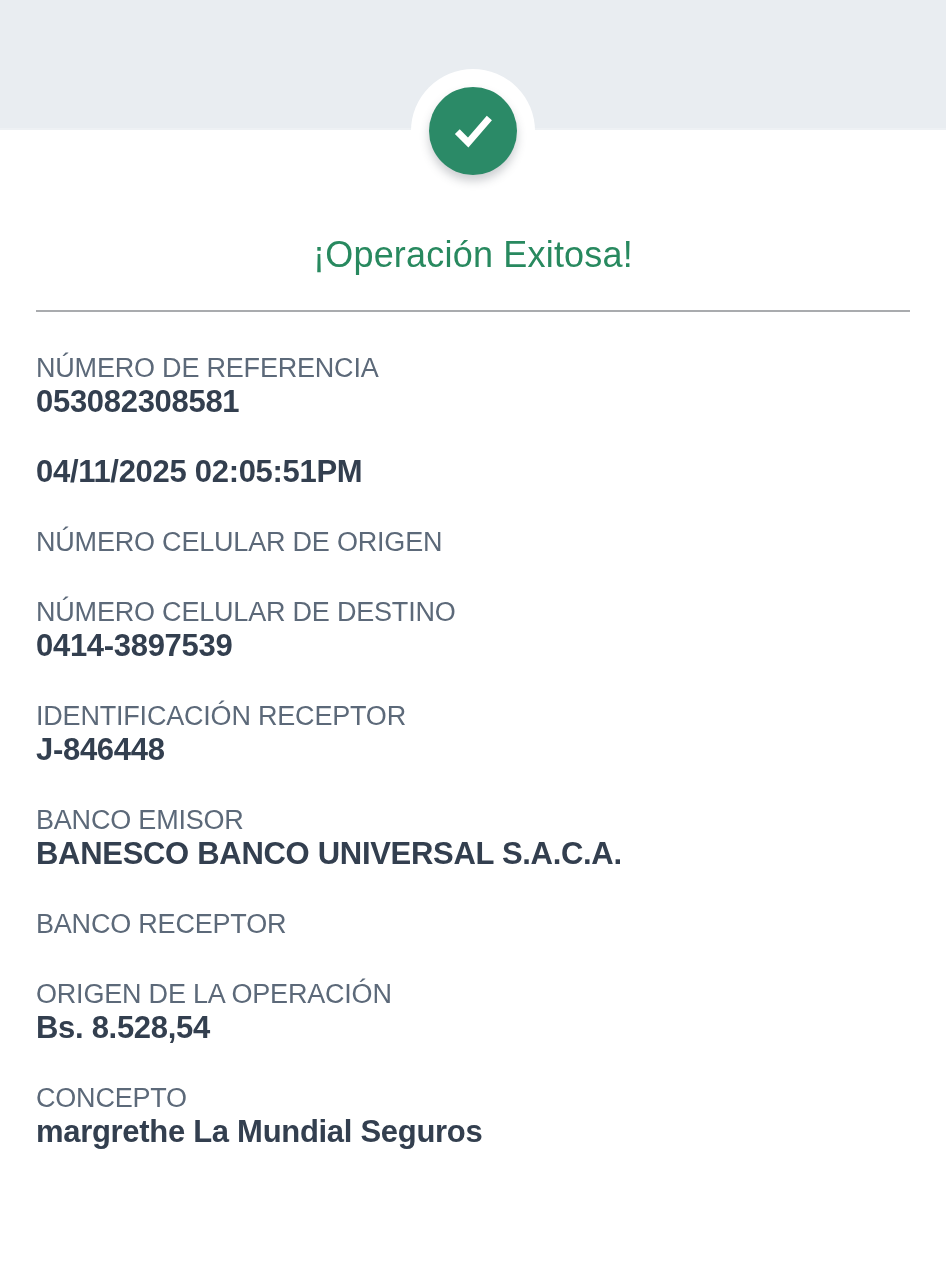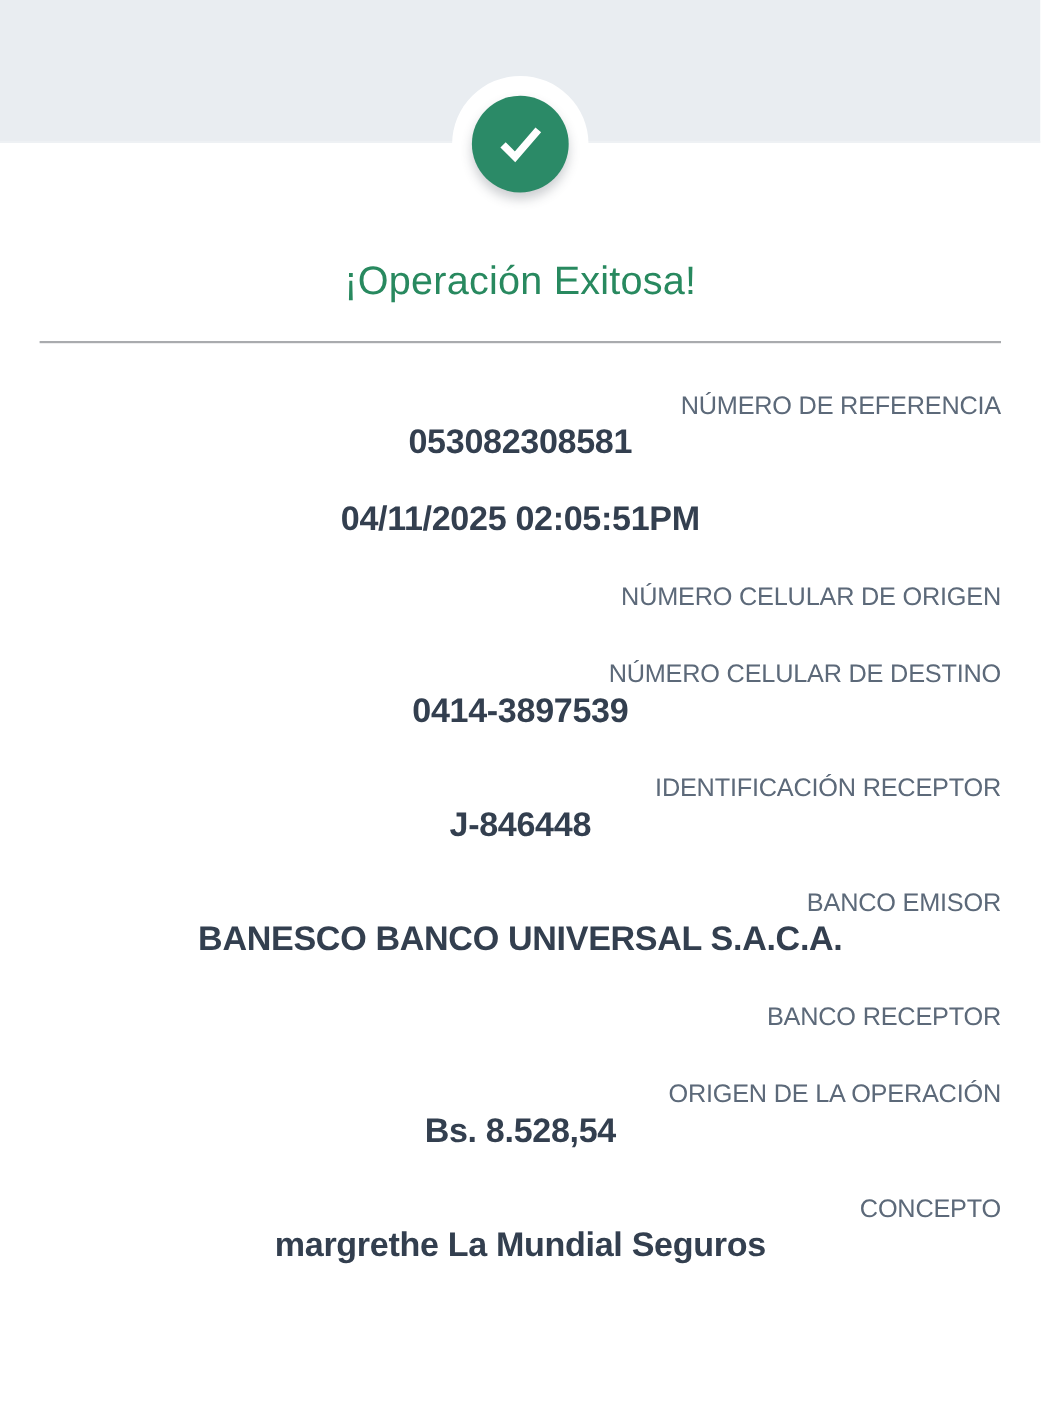--- a/index.html
+++ b/index.html
@@ -70,34 +70,32 @@
   .fields {
     position: absolute;
     top: 351px;
     left: 36px;
     right: 36px;
   }
   .field {
     margin-bottom: 36px;
   }
   .field-label {
-    font-size: 23px;
+    font-size: 27px;
     line-height: 34px;
     font-weight: 400;
     color: #5c6979;
     letter-spacing: -0.2px;
-    text-align: right;
   }
   .field-value {
     font-size: 31px;
     line-height: 34px;
     font-weight: 700;
     color: #333f4f;
     letter-spacing: -0.3px;
-    text-align: center;
   }
 </style>
 </head>
 <body>
 
 <div class="screen">
 
   <div class="top-band" style="background: rgb(233, 237, 241);"></div>
 
   <div class="icon-halo">

